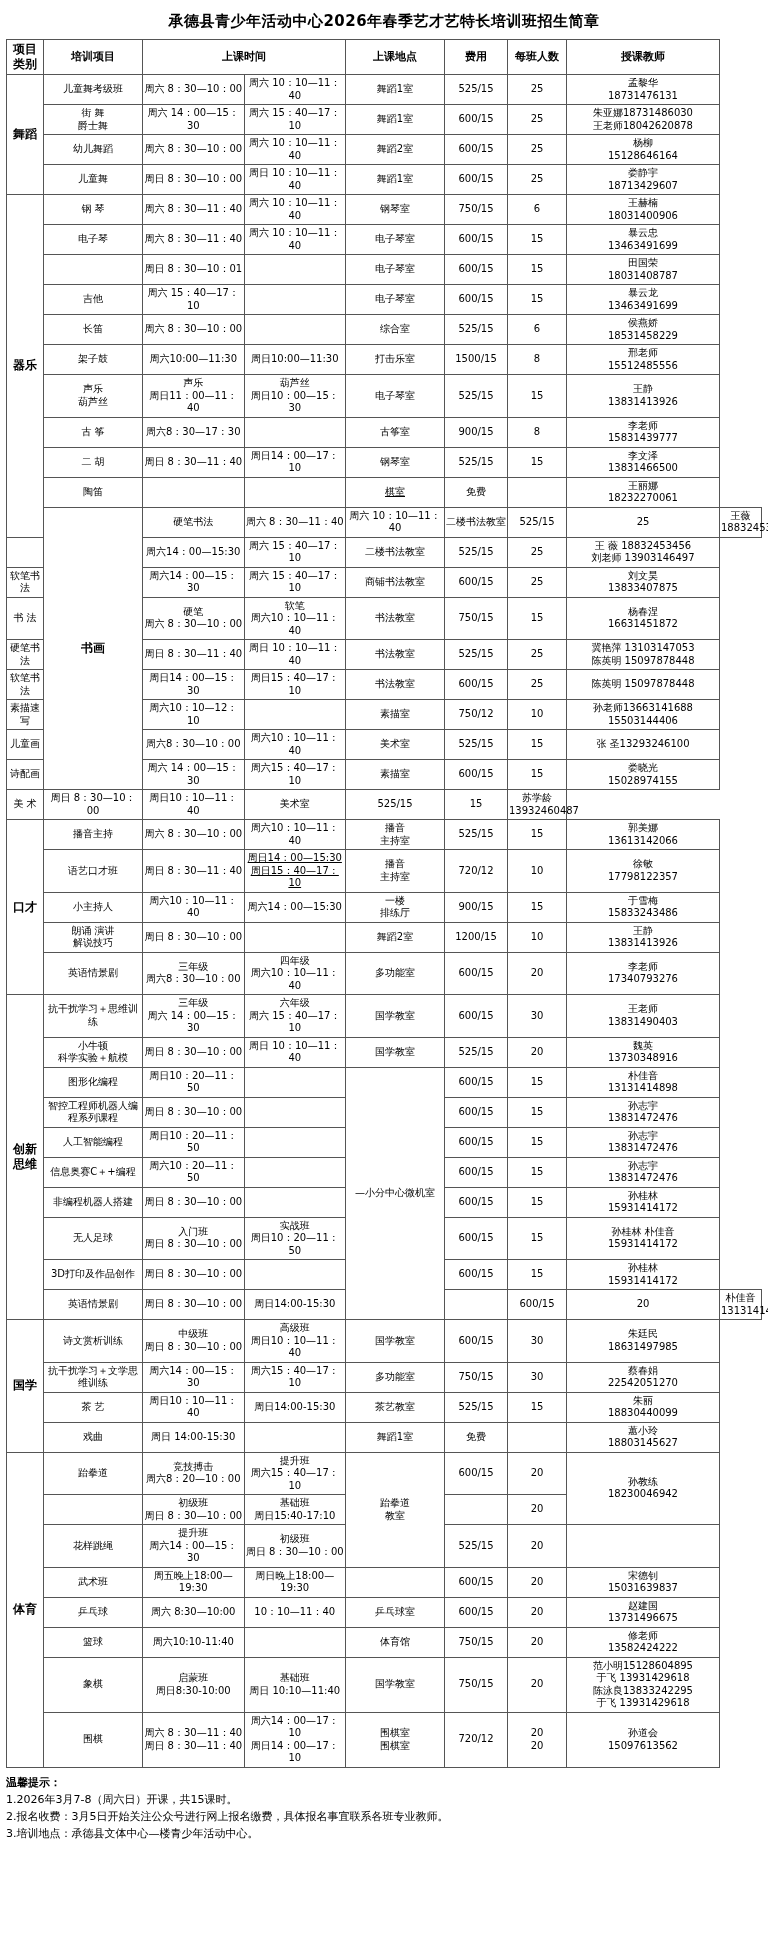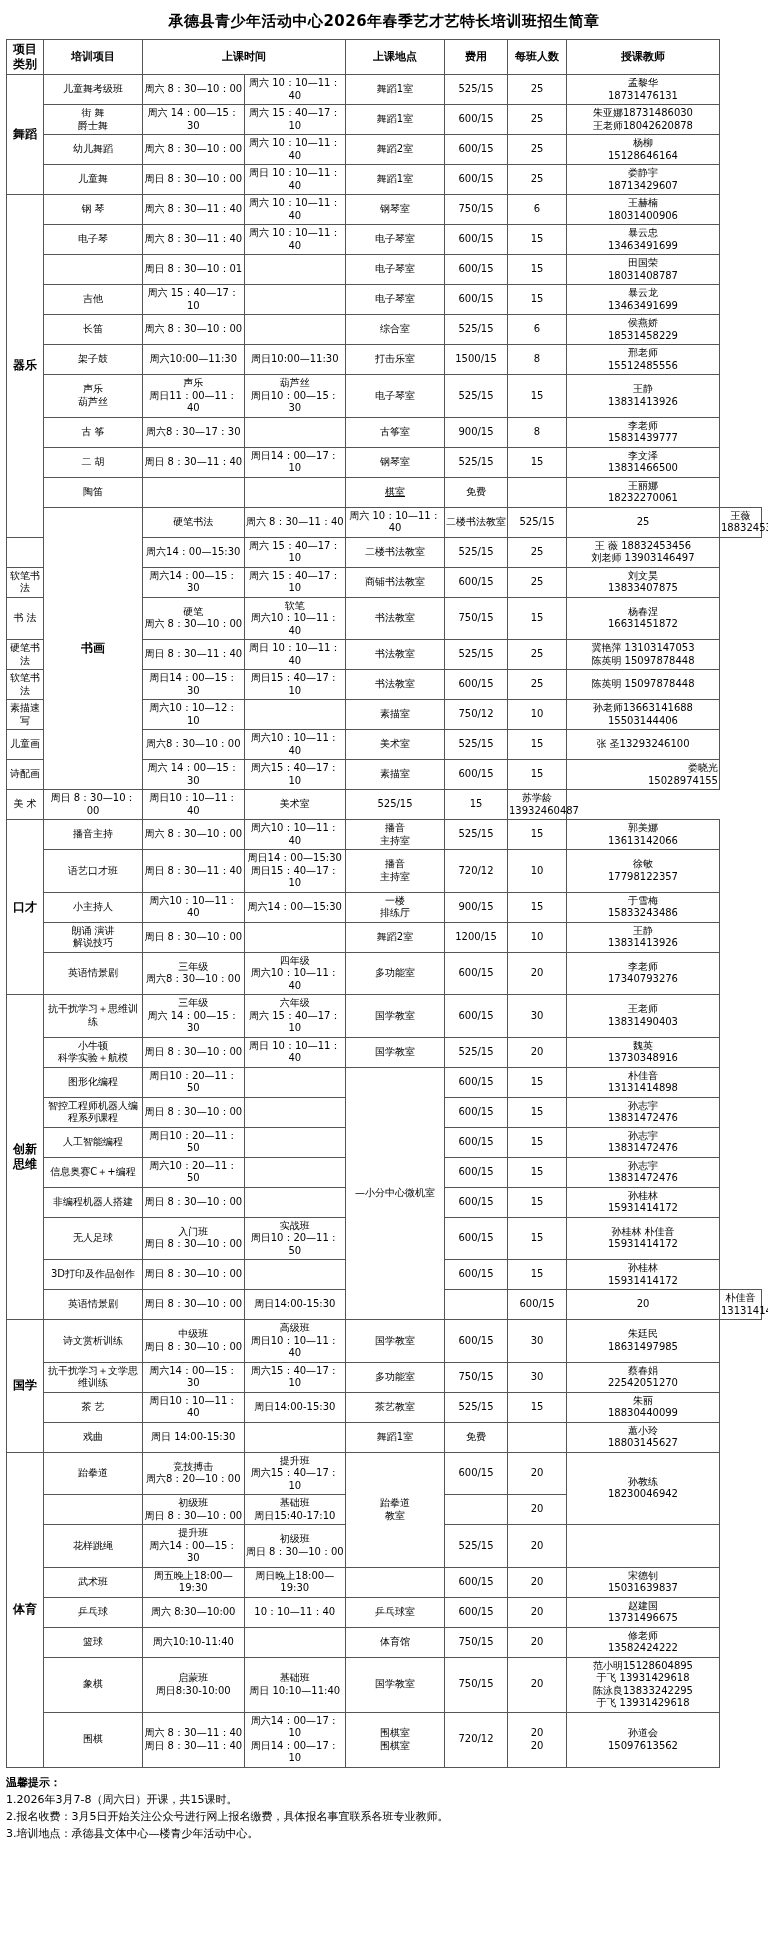--- a/index.html
+++ b/index.html
@@ -266,21 +266,21 @@
           <td class="num" style="white-space: pre-line;">15</td>
           <td class="teacher" style="white-space: pre-line;">张 圣13293246100</td>
         </tr>
         <tr>
           <td class="prog" style="white-space: pre-line;">诗配画</td>
           <td style="white-space: pre-line;">周六 14：00—15：30</td>
           <td style="white-space: pre-line;">周六15：40—17：10</td>
           <td class="place" style="white-space: pre-line;">素描室</td>
           <td class="fee" style="white-space: pre-line;">600/15</td>
           <td class="num" style="white-space: pre-line;">15</td>
-          <td class="teacher" style="white-space: pre-line; text-align: right;">娄晓光
+          <td class="teacher" style="white-space: pre-line;">娄晓光
 15028974155</td>
         </tr>
         <tr>
           <td class="prog" style="white-space: pre-line;">美 术</td>
           <td style="white-space: pre-line;">周日 8：30—10：00</td>
           <td style="white-space: pre-line;">周日10：10—11：40</td>
           <td class="place" style="white-space: pre-line;">美术室</td>
           <td class="fee" style="white-space: pre-line;">525/15</td>
           <td class="num" style="white-space: pre-line;">15</td>
           <td class="teacher" style="white-space: pre-line;">苏学龄
@@ -294,21 +294,21 @@
           <td class="place" style="white-space: pre-line;">播音
 主持室</td>
           <td class="fee" style="white-space: pre-line;">525/15</td>
           <td class="num" style="white-space: pre-line;">15</td>
           <td class="teacher" style="white-space: pre-line;">郭美娜
 13613142066</td>
         </tr>
         <tr>
           <td class="prog" style="white-space: pre-line;">语艺口才班</td>
           <td style="white-space: pre-line;">周日 8：30—11：40</td>
-          <td style="white-space: pre-line;">周日14：00—15:30
+          <td style="white-space: pre-line; text-decoration: underline;">周日14：00—15:30
 周日15：40—17：10</td>
           <td class="place" style="white-space: pre-line;">播音
 主持室</td>
           <td class="fee" style="white-space: pre-line;">720/12</td>
           <td class="num" style="white-space: pre-line;">10</td>
           <td class="teacher" style="white-space: pre-line;">徐敏
 17798122357</td>
         </tr>
         <tr>
           <td class="prog" style="white-space: pre-line;">小主持人</td>

